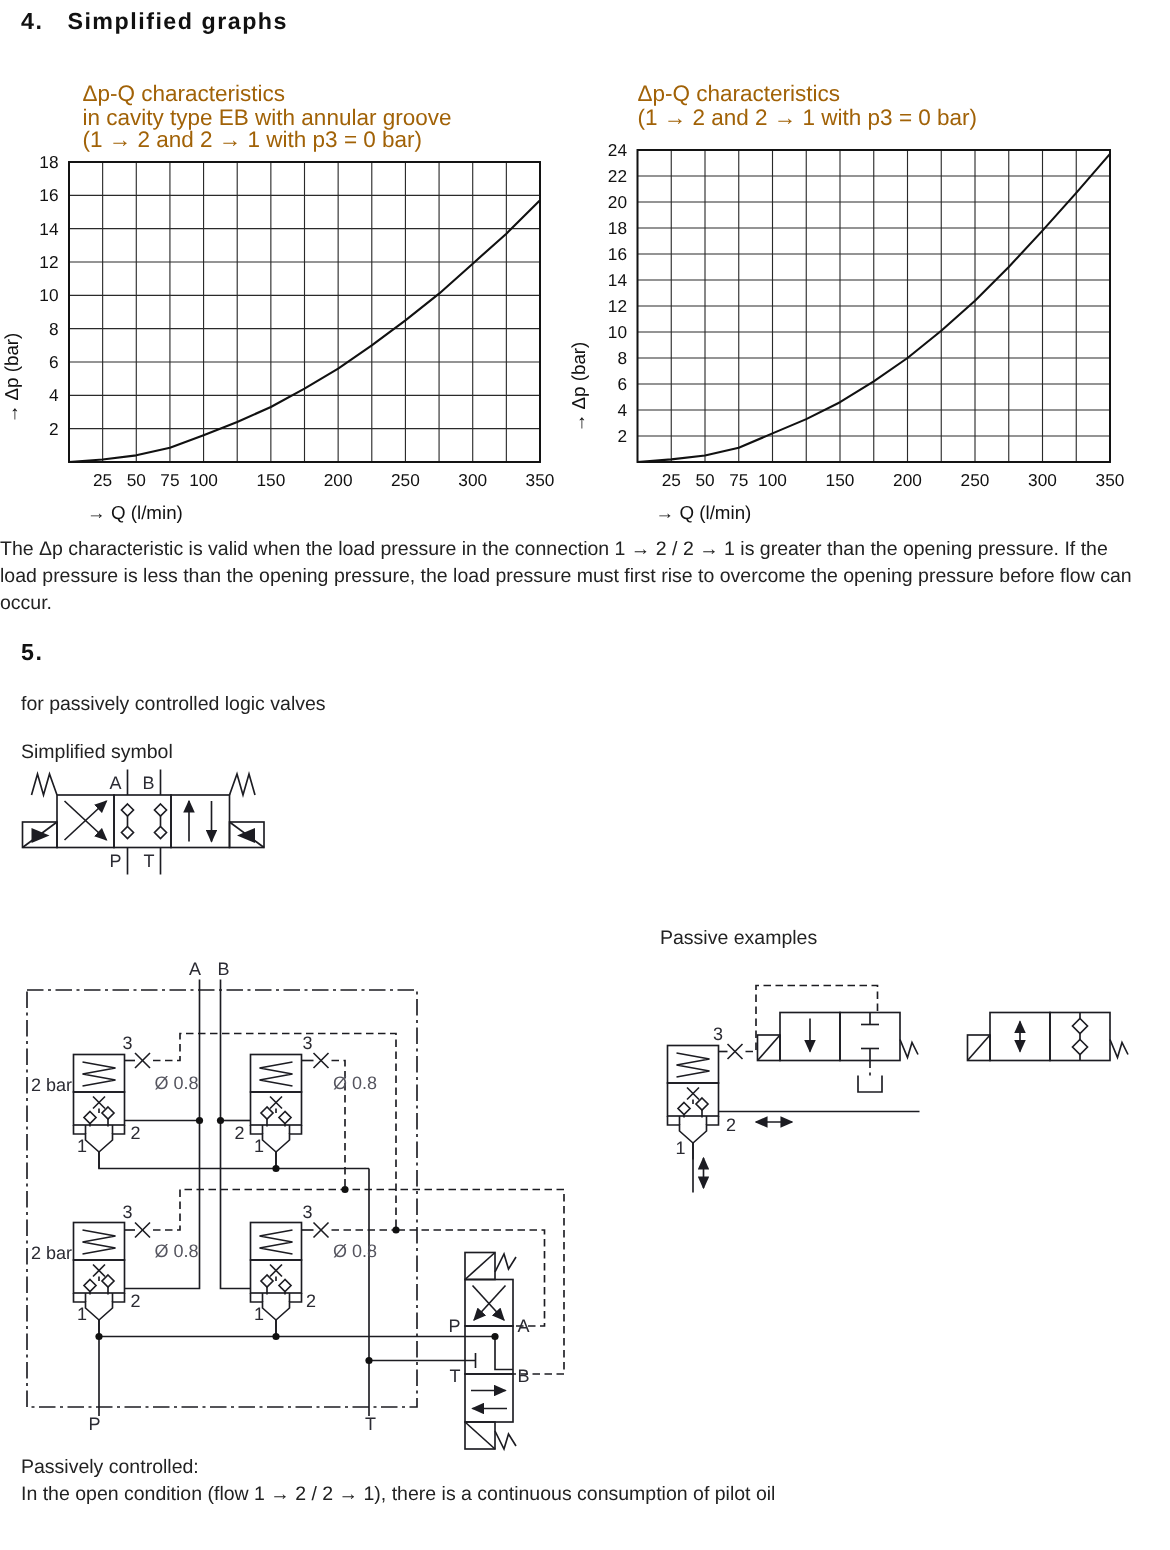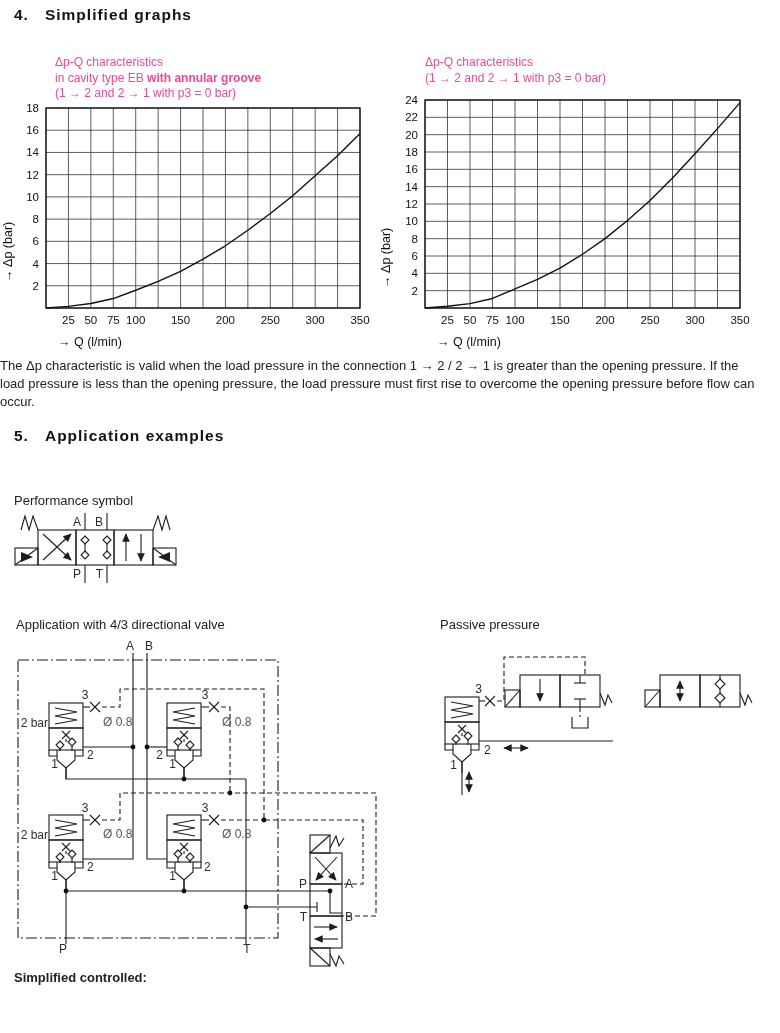--- a/index.html
+++ b/index.html
@@ -2,22 +2,22 @@
 <html><head>
 <meta charset="utf-8">
 <style>
   html,body{margin:0;padding:0;background:#fff}
   .page{position:relative;width:780px;height:1033px;background:#fff;overflow:hidden;
         font-family:"Liberation Sans",sans-serif;color:#1b1b1f}
   .abs{position:absolute}
   .h-sec{font-size:15.5px;font-weight:bold;letter-spacing:1px;color:#111;display:flex}
   .h-sec .num{margin-right:16px}
   .t-body{font-size:13px;line-height:18px;color:#222}
-  .t-small{font-size:12px;line-height:15.5px;color:#ec4899}
-  .bold{font-weight:bold}
+  .t-small{font-size:15px;line-height:15.5px;color:#a16207}
+  .bold{font-weight:normal}
   sup{font-size:9px}
   svg{overflow:visible}
   svg text{font-family:"Liberation Sans",sans-serif}
   
   .d line,.d path,.d polyline,.d rect,.d polygon{stroke:#1c1c22;stroke-width:1.1;fill:none}
   .d .dash{stroke-dasharray:5 3}
   .d .dashdot{stroke-dasharray:11 3 2 3}
   .d .dot{fill:#111;stroke:none}
   .d .f{fill:#1c1c22;stroke:none}
   .d text{fill:#2b2b33;font-size:12px;stroke:none}
@@ -169,23 +169,23 @@
       <text x="362" y="232" text-anchor="middle" font-size="11.5" fill="#111">350</text>
       <polyline points="47,216 69.5,214.26666666666668 92,211.66666666666666 114.5,206.46666666666667 137,196.93333333333334 159.5,187.4 182,176.13333333333333 204.5,162.26666666666665 227,146.66666666666669 249.50000000000003,128.46666666666667 272,108.53333333333332 294.5,86 317,61.73333333333332 339.5,36.60000000000002 362,10.600000000000023" fill="none" stroke="#111" stroke-width="1.4" stroke-linejoin="round"></polyline>
       <text x="59" y="254" font-size="12.5" fill="#111">→ Q (l/min)</text>
       <text transform="translate(12,166) rotate(-90)" text-anchor="middle" font-size="12.5" fill="#111">→ Δp (bar)</text>
     </svg>
 
   <div class="abs t-body" style="left:0;top:357px;width:756px">The Δp characteristic is valid when the load pressure in the connection 1 → 2 / 2 → 1 is greater than the opening pressure. If the load pressure is less than the opening pressure, the load pressure must first rise to overcome the opening pressure before flow can occur.</div>
 
   <div class="abs h-sec" style="left:14px;top:427px">
     <span class="num">5.</span>
-    <span>Application examples</span>
   </div>
-  <div class="abs t-body" style="left:14px;top:492px">Performance symbol</div>
+  <div class="abs t-body" style="left:14px;top:460px">for passively controlled logic valves</div>
+  <div class="abs t-body" style="left:14px;top:492px">Simplified symbol</div>
 
   <svg class="abs d" style="left:10px;top:503px" width="185" height="90" viewBox="0 0 185 90">
     <rect x="28" y="27" width="38" height="35"></rect>
     <rect x="66" y="27" width="38" height="35"></rect>
     <rect x="104" y="27" width="39" height="35"></rect>
 
     <line x1="75" y1="10" x2="75" y2="27"></line>
     <line x1="97" y1="10" x2="97" y2="27"></line>
     <line x1="75" y1="62" x2="75" y2="80"></line>
     <line x1="97" y1="62" x2="97" y2="80"></line>
@@ -215,22 +215,21 @@
       <rect x="143" y="45" width="23" height="17"></rect>
       <line x1="143" y1="45" x2="166" y2="62"></line>
       <polygon class="f" points="160,49 160,59 148,54"></polygon>
     </g>
     <text x="71" y="23" text-anchor="end">A</text>
     <text x="93" y="23" text-anchor="end">B</text>
     <text x="71" y="75" text-anchor="end">P</text>
     <text x="93" y="75" text-anchor="end">T</text>
   </svg>
 
-  <div class="abs t-body" style="left:16px;top:616px">Application with 4/3 directional valve</div>
-  <div class="abs t-body" style="left:440px;top:616px">Passive pressure</div>
+  <div class="abs t-body" style="left:440px;top:616px">Passive examples</div>
 
   <svg class="abs d" style="left:8px;top:636px" width="430" height="345" viewBox="0 0 430 345">
 
     <rect class="dashdot" x="10" y="24" width="260" height="278"></rect>
 
     <polyline points="125,17 125,223 75,223"></polyline>
     <polyline points="139,17 139,223 159,223"></polyline>
     <line x1="75" y1="111" x2="125" y2="111"></line>
     <line x1="139" y1="111" x2="159" y2="111"></line>
 
@@ -364,15 +363,16 @@
       <line x1="282" y1="63" x2="282" y2="67"></line>
       <rect x="207" y="50" width="15" height="17"></rect>
       <line x1="207" y1="67" x2="222" y2="50"></line>
       <polyline points="302,53 307,65 310,55 314,63"></polyline>
     </g>
     <text x="44" y="53" text-anchor="end">3</text>
     <text x="46" y="114">2</text>
     <text x="19" y="129" text-anchor="end">1</text>
   </svg>
 
-  <div class="abs t-body bold" style="left:14px;top:969px">Simplified controlled:</div>
+  <div class="abs t-body bold" style="left:14px;top:969px">Passively controlled:</div>
+  <div class="abs t-body" style="left:14px;top:987px;width:760px">In the open condition (flow 1 → 2 / 2 → 1), there is a continuous consumption of pilot oil</div>
 
 </div>
 
 </body></html>

